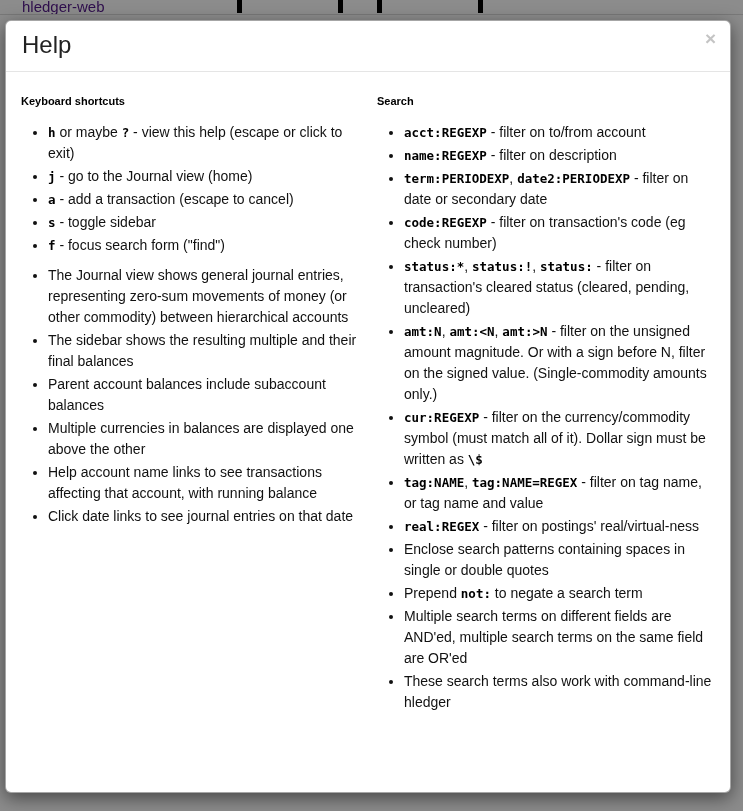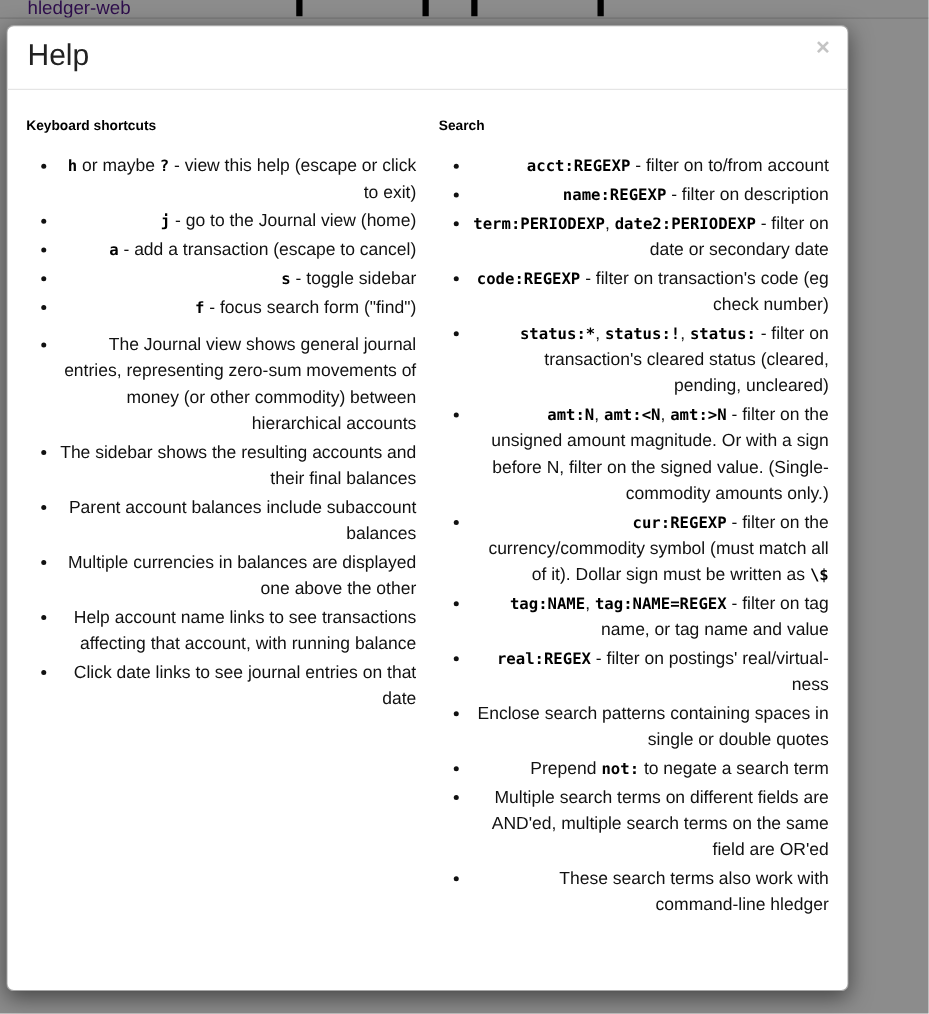--- a/index.html
+++ b/index.html
@@ -18,41 +18,41 @@
   .header-rule { position:absolute; top:14px; left:0; width:743px; height:1px; background:#dcdcdc; }
   .stem { position:absolute; top:0; height:13px; width:5px; background:#000; }
   .stem.s1 { left:237px; }
   .stem.s2 { left:338px; }
   .stem.s3 { left:377px; }
   .stem.s4 { left:478px; }
   
   .backdrop { position:absolute; inset:0; background:rgba(0,0,0,0.45); z-index:1; }
   
   .modal {
-    position:absolute; left:5px; top:20px; width:674px; height:773px;
+    position:absolute; left:5px; top:20px; width:726px; height:773px;
     background:#ffffff; border:1px solid rgba(0,0,0,0.35); border-radius:6px;
     box-shadow:0 5px 18px rgba(0,0,0,0.5);
     z-index:2; box-sizing:border-box; overflow:hidden;
   }
   .modal-header { position:relative; padding:9px 16px 12px; border-bottom:1px solid #e5e5e5; }
   .modal-title { margin:0; font-size:24px; line-height:29px; font-weight:500; color:#222; }
   .close-btn {
     position:absolute; right:14px; top:8px;
     background:none; border:none; padding:0; cursor:pointer;
     font-size:19px; font-weight:bold; color:#c4c4c4; line-height:1;
     font-family:"Liberation Sans", sans-serif;
   }
   .modal-body {
     padding:20px 15px; display:grid; grid-template-columns:1fr 1fr; column-gap:18px;
     font-size:14px; color:#111;
   }
   .help-col { min-width:0; }
   .help-col h4 { font-size:11px; font-weight:bold; color:#000; margin:0 0 12px; line-height:18px; }
   .help-col h4 + ul + h4 { margin-top:22px; }
-  .help-col ul { margin:0 0 9px; padding-left:27px; list-style:disc;text-align:right; }
+  .help-col ul { margin:0 0 9px; padding-left:27px; list-style:disc; }
   .help-col li { line-height:21px; margin-bottom:2px; }
   .help-col code {
     font-family:"DejaVu Sans Mono","Liberation Mono",monospace;
     font-weight:bold; font-size:12.5px; color:#000;
     background:none; padding:0;
   }
 </style>
 </head>
 <body>
 
@@ -77,21 +77,21 @@
         <h4>Keyboard shortcuts</h4>
         <ul>
           <li><code>h</code> or maybe <code>?</code> - view this help (escape or click to exit)</li>
           <li><code>j</code> - go to the Journal view (home)</li>
           <li><code>a</code> - add a transaction (escape to cancel)</li>
           <li><code>s</code> - toggle sidebar</li>
           <li><code>f</code> - focus search form ("find")</li>
         </ul>
         <ul>
           <li>The Journal view shows general journal entries, representing zero-sum movements of money (or other commodity) between hierarchical accounts</li>
-          <li>The sidebar shows the resulting accounts and their final balances</li>
+          <li>The sidebar shows the resulting multiple and their final balances</li>
           <li>Parent account balances include subaccount balances</li>
           <li>Multiple currencies in balances are displayed one above the other</li>
           <li>Help account name links to see transactions affecting that account, with running balance</li>
           <li>Click date links to see journal entries on that date</li>
         </ul>
       </div>
     <div class="help-col">
         <h4>Search</h4>
         <ul>
           <li><code>acct:REGEXP</code> - filter on to/from account</li>

